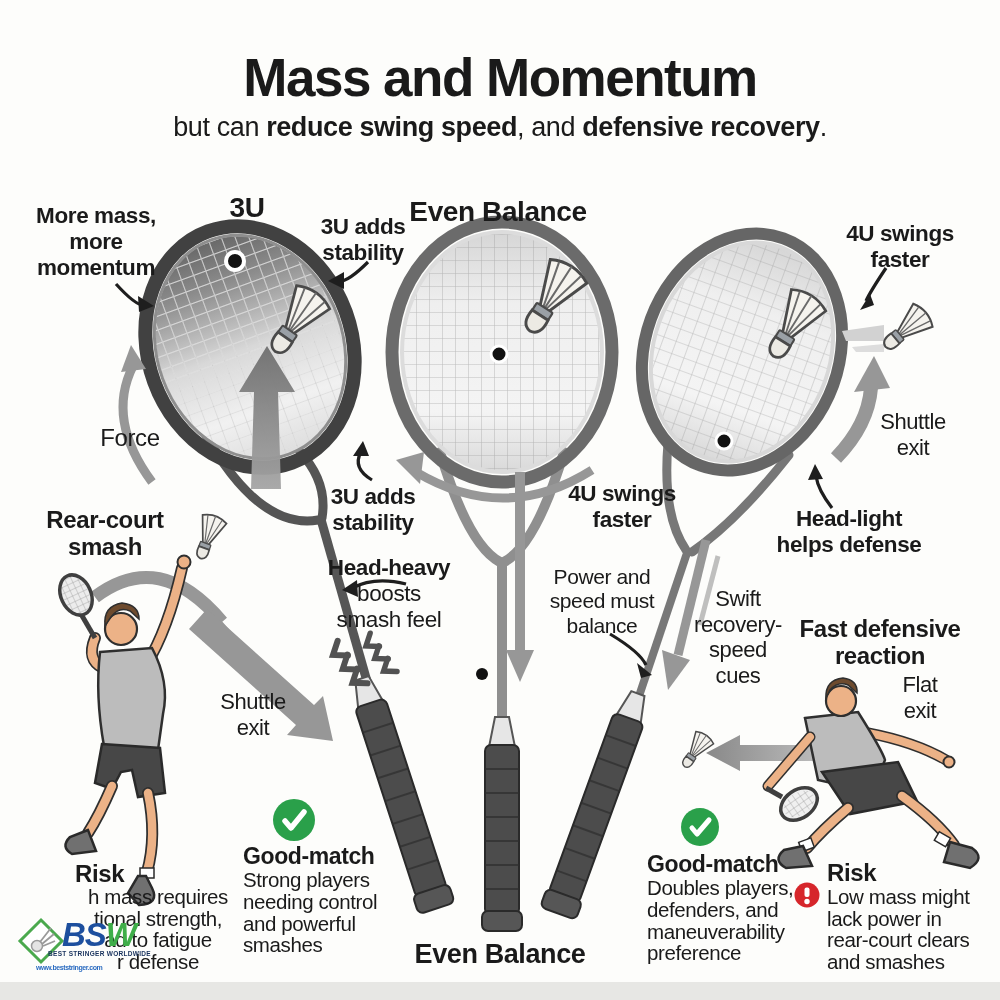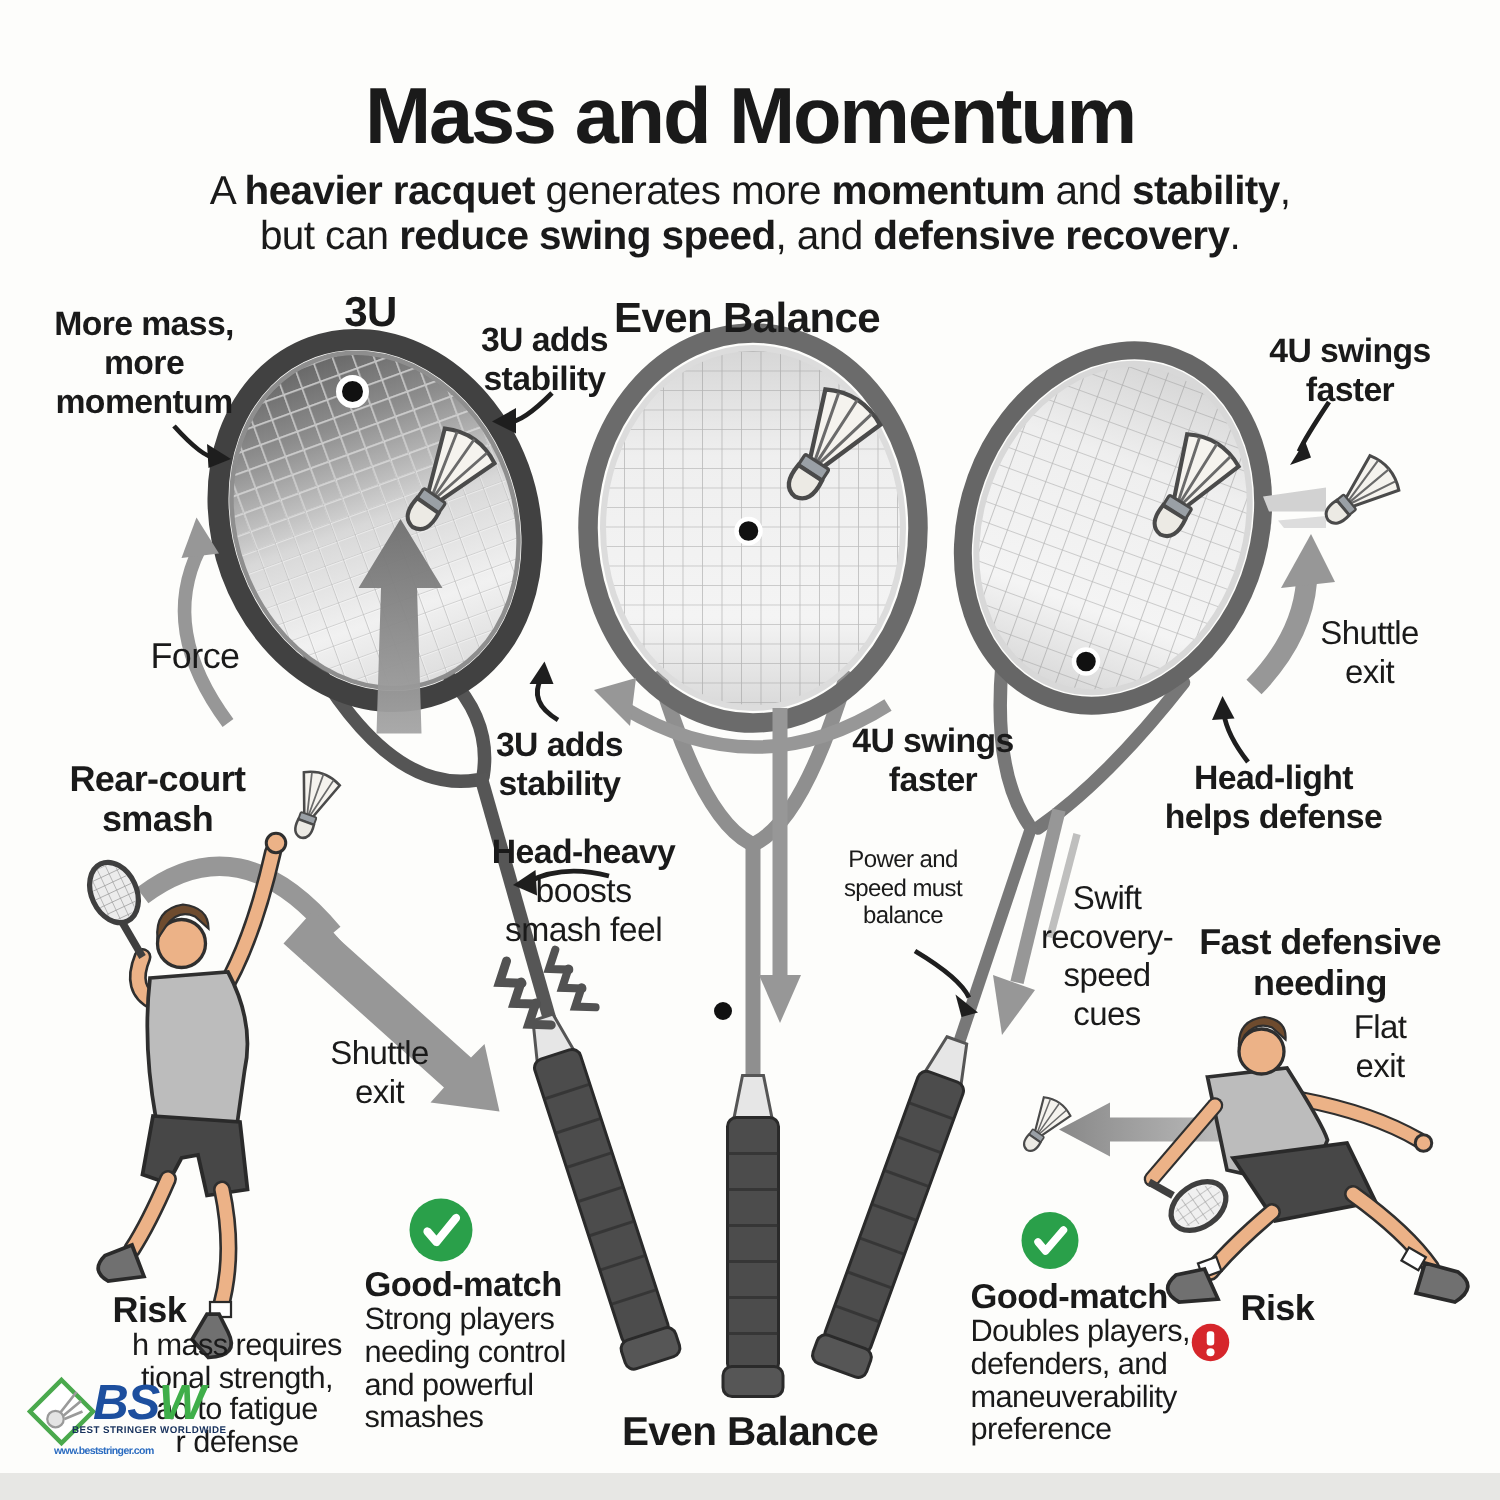--- a/index.html
+++ b/index.html
@@ -250,21 +250,20 @@
   <g transform="translate(18,916)">
     <polygon points="23,4 44,25 23,46 2,25" fill="#ffffff" stroke="#4aa94d" stroke-width="3"></polygon>
     <circle cx="19" cy="30" r="5.5" fill="#e4e4e4" stroke="#9a9a9a" stroke-width="1.5"></circle>
     <path d="M22,26 L33,12 M24,28 L36,18 M25,30 L37,25" stroke="#9a9a9a" stroke-width="1.8"></path>
   </g>
 </svg>
 
 <div class="lbl title" style="left:500px;top:48px;">Mass and Momentum</div>
 
 <div class="lbl sub" style="left:500px;top:112px;">
-  <div><span>A </span><b>heavier racquet</b><span> generates more </span><b>momentum</b><span> and </span><b>stability</b><span>,</span></div>
   <div><span>but can </span><b>reduce swing speed</b><span>, and </span><b>defensive recovery</b><span>.</span></div>
 </div>
 
 <div class="lbl col" style="left:247px;top:192px;">3U</div>
 <div class="lbl col" style="left:498px;top:196px;">Even Balance</div>
 
 <div class="lbl ann b" style="left:96px;top:203px;">
   <div>More mass,</div>
       <div>more</div>
       <div>momentum</div>
@@ -296,21 +295,21 @@
   <div class="b">Head-heavy</div>
   <div class="r">boosts</div>
   <div class="r">smash feel</div>
 </div>
 
 <div class="lbl ann b" style="left:622px;top:481px;">
   <div>4U swings</div>
       <div>faster</div>
 </div>
 
-<div class="lbl ann r" style="left:602px;top:565px;font-size:16px;">
+<div class="lbl ann r" style="left:602px;top:565px;font-size:21px;">
   <div>Power and</div>
       <div>speed must</div>
       <div>balance</div>
 </div>
 
 <div class="lbl ann b" style="left:849px;top:506px;">
   <div>Head-light</div>
       <div>helps defense</div>
 </div>
 
@@ -326,21 +325,21 @@
       <div>exit</div>
 </div>
 
 <div class="lbl ann r" style="left:253px;top:689px;font-size:22px;">
   <div>Shuttle</div>
       <div>exit</div>
 </div>
 
 <div class="lbl ann24 b" style="left:880px;top:615px;">
   <div>Fast defensive</div>
-      <div>needing</div>
+      <div>reaction</div>
 </div>
 
 <div class="lbl ann r" style="left:920px;top:672px;font-size:22px;">
   <div>Flat</div>
       <div>exit</div>
 </div>
 
 <div class="lbl b" style="left:500px;top:939px;font-size:27px;">Even Balance</div>
 
 <div class="lbl la" style="left:243px;top:843px;">
@@ -365,20 +364,26 @@
 
 <div class="lbl la b" style="left:75px;top:860px;font-size:24px;">Risk</div>
 <div class="lbl small r" style="left:158px;top:886px;">
   <div>h mass requires</div>
       <div>tional strength,</div>
   <div>ad to fatigue</div>
       <div>r defense</div>
 </div>
 
 <div class="lbl la b" style="left:827px;top:859px;font-size:24px;">Risk</div>
+<div class="lbl la small r" style="left:827px;top:886px;">
+  <div>Low mass might</div>
+      <div>lack power in</div>
+  <div>rear-court clears</div>
+      <div>and smashes</div>
+</div>
 
 <div class="lbl la logo-bsw" style="left:62px;top:918px;">
   <span style="color:#1d4f9e;">BS</span><span style="color:#3fae49;">W</span>
 </div>
 <div class="lbl la logo-tag" style="left:48px;top:950px;">BEST STRINGER WORLDWIDE</div>
 <div class="lbl la logo-url" style="left:36px;top:964px;">www.beststringer.com</div>
 
 <div class="bottom-strip"></div>
 </div>
 

